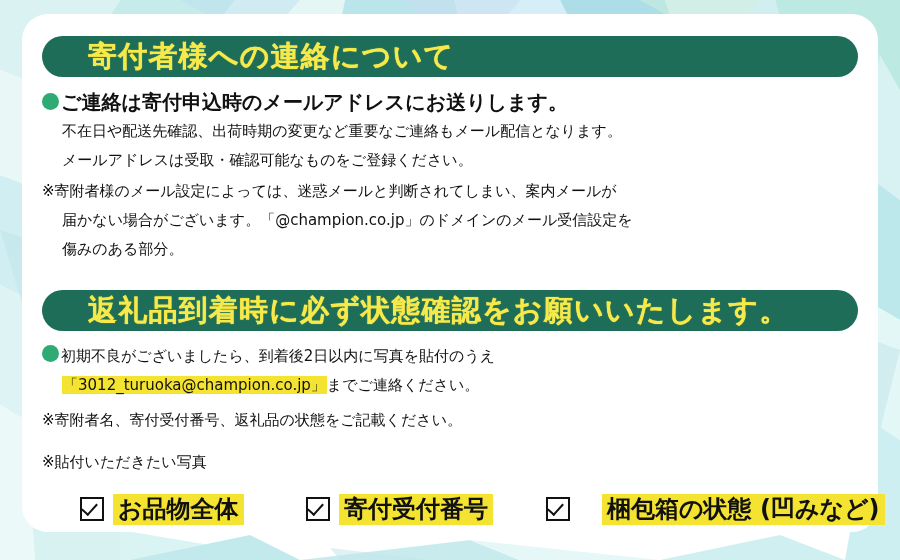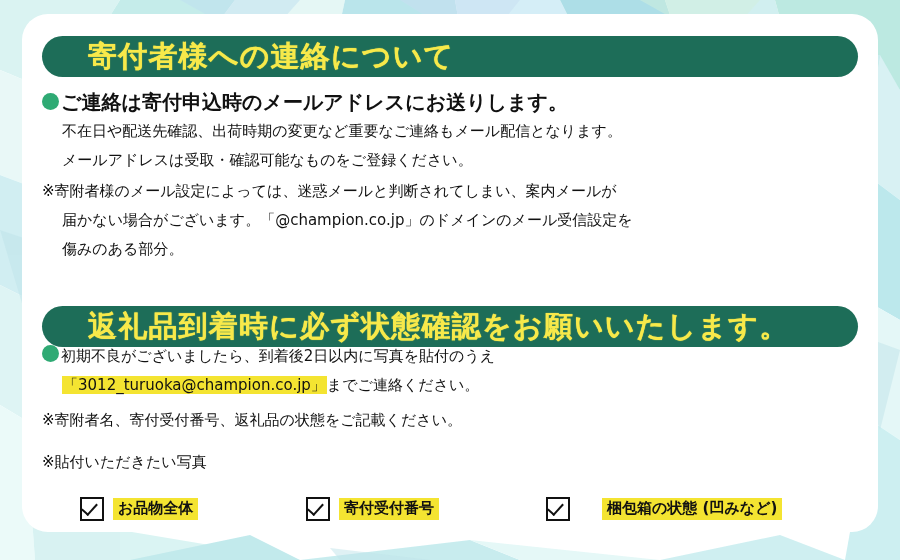--- a/index.html
+++ b/index.html
@@ -108,21 +108,21 @@
     content:"";
     position:absolute;
     left:3px;top:1px;
     width:7px;height:13px;
     border-right:2.6px solid #111111;
     border-bottom:2.6px solid #111111;
     transform:rotate(42deg);
   }
   .cb-label{
     background:#f4e431;
-    font-size:15px;
+    font-size:24px;
     font-weight:bold;
     color:#111111;
     padding:3px 5px 4px 5px;
     line-height:1;
   }
 </style>
 </head>
 <body>
 
 <div id="stage">
@@ -184,21 +184,21 @@
       <span class="line">不在日や配送先確認、出荷時期の変更など重要なご連絡もメール配信となります。</span>
       <span class="line">メールアドレスは受取・確認可能なものをご登録ください。</span>
     </div>
 
     <div class="para" style="left:20px;top:163px;">
       <span class="line">※寄附者様のメール設定によっては、迷惑メールと判断されてしまい、案内メールが</span>
       <span class="line" style="padding-left:20px;">届かない場合がございます。「@champion.co.jp」のドメインのメール受信設定を</span>
       <span class="line" style="padding-left:20px;">傷みのある部分。</span>
     </div>
 
-    <div class="heading-bar" style="top:292px;text-align:right;">
+    <div class="heading-bar" style="top:276px;text-align:right;">
       <span class="heading-text">返礼品到着時に必ず状態確認をお願いいたします。</span>
     </div>
 
     <div class="para" style="left:20px;top:328px;">
       <span class="line"><span class="bullet-dot"></span><span>初期不良がございましたら、到着後2日以内に写真を貼付のうえ</span></span>
       <span class="line" style="padding-left:20px;"><span class="hl">「3012_turuoka@champion.co.jp」</span><span>までご連絡ください。</span></span>
     </div>
 
     <div class="para" style="left:20px;top:392px;">
       <span class="line">※寄附者名、寄付受付番号、返礼品の状態をご記載ください。</span>

